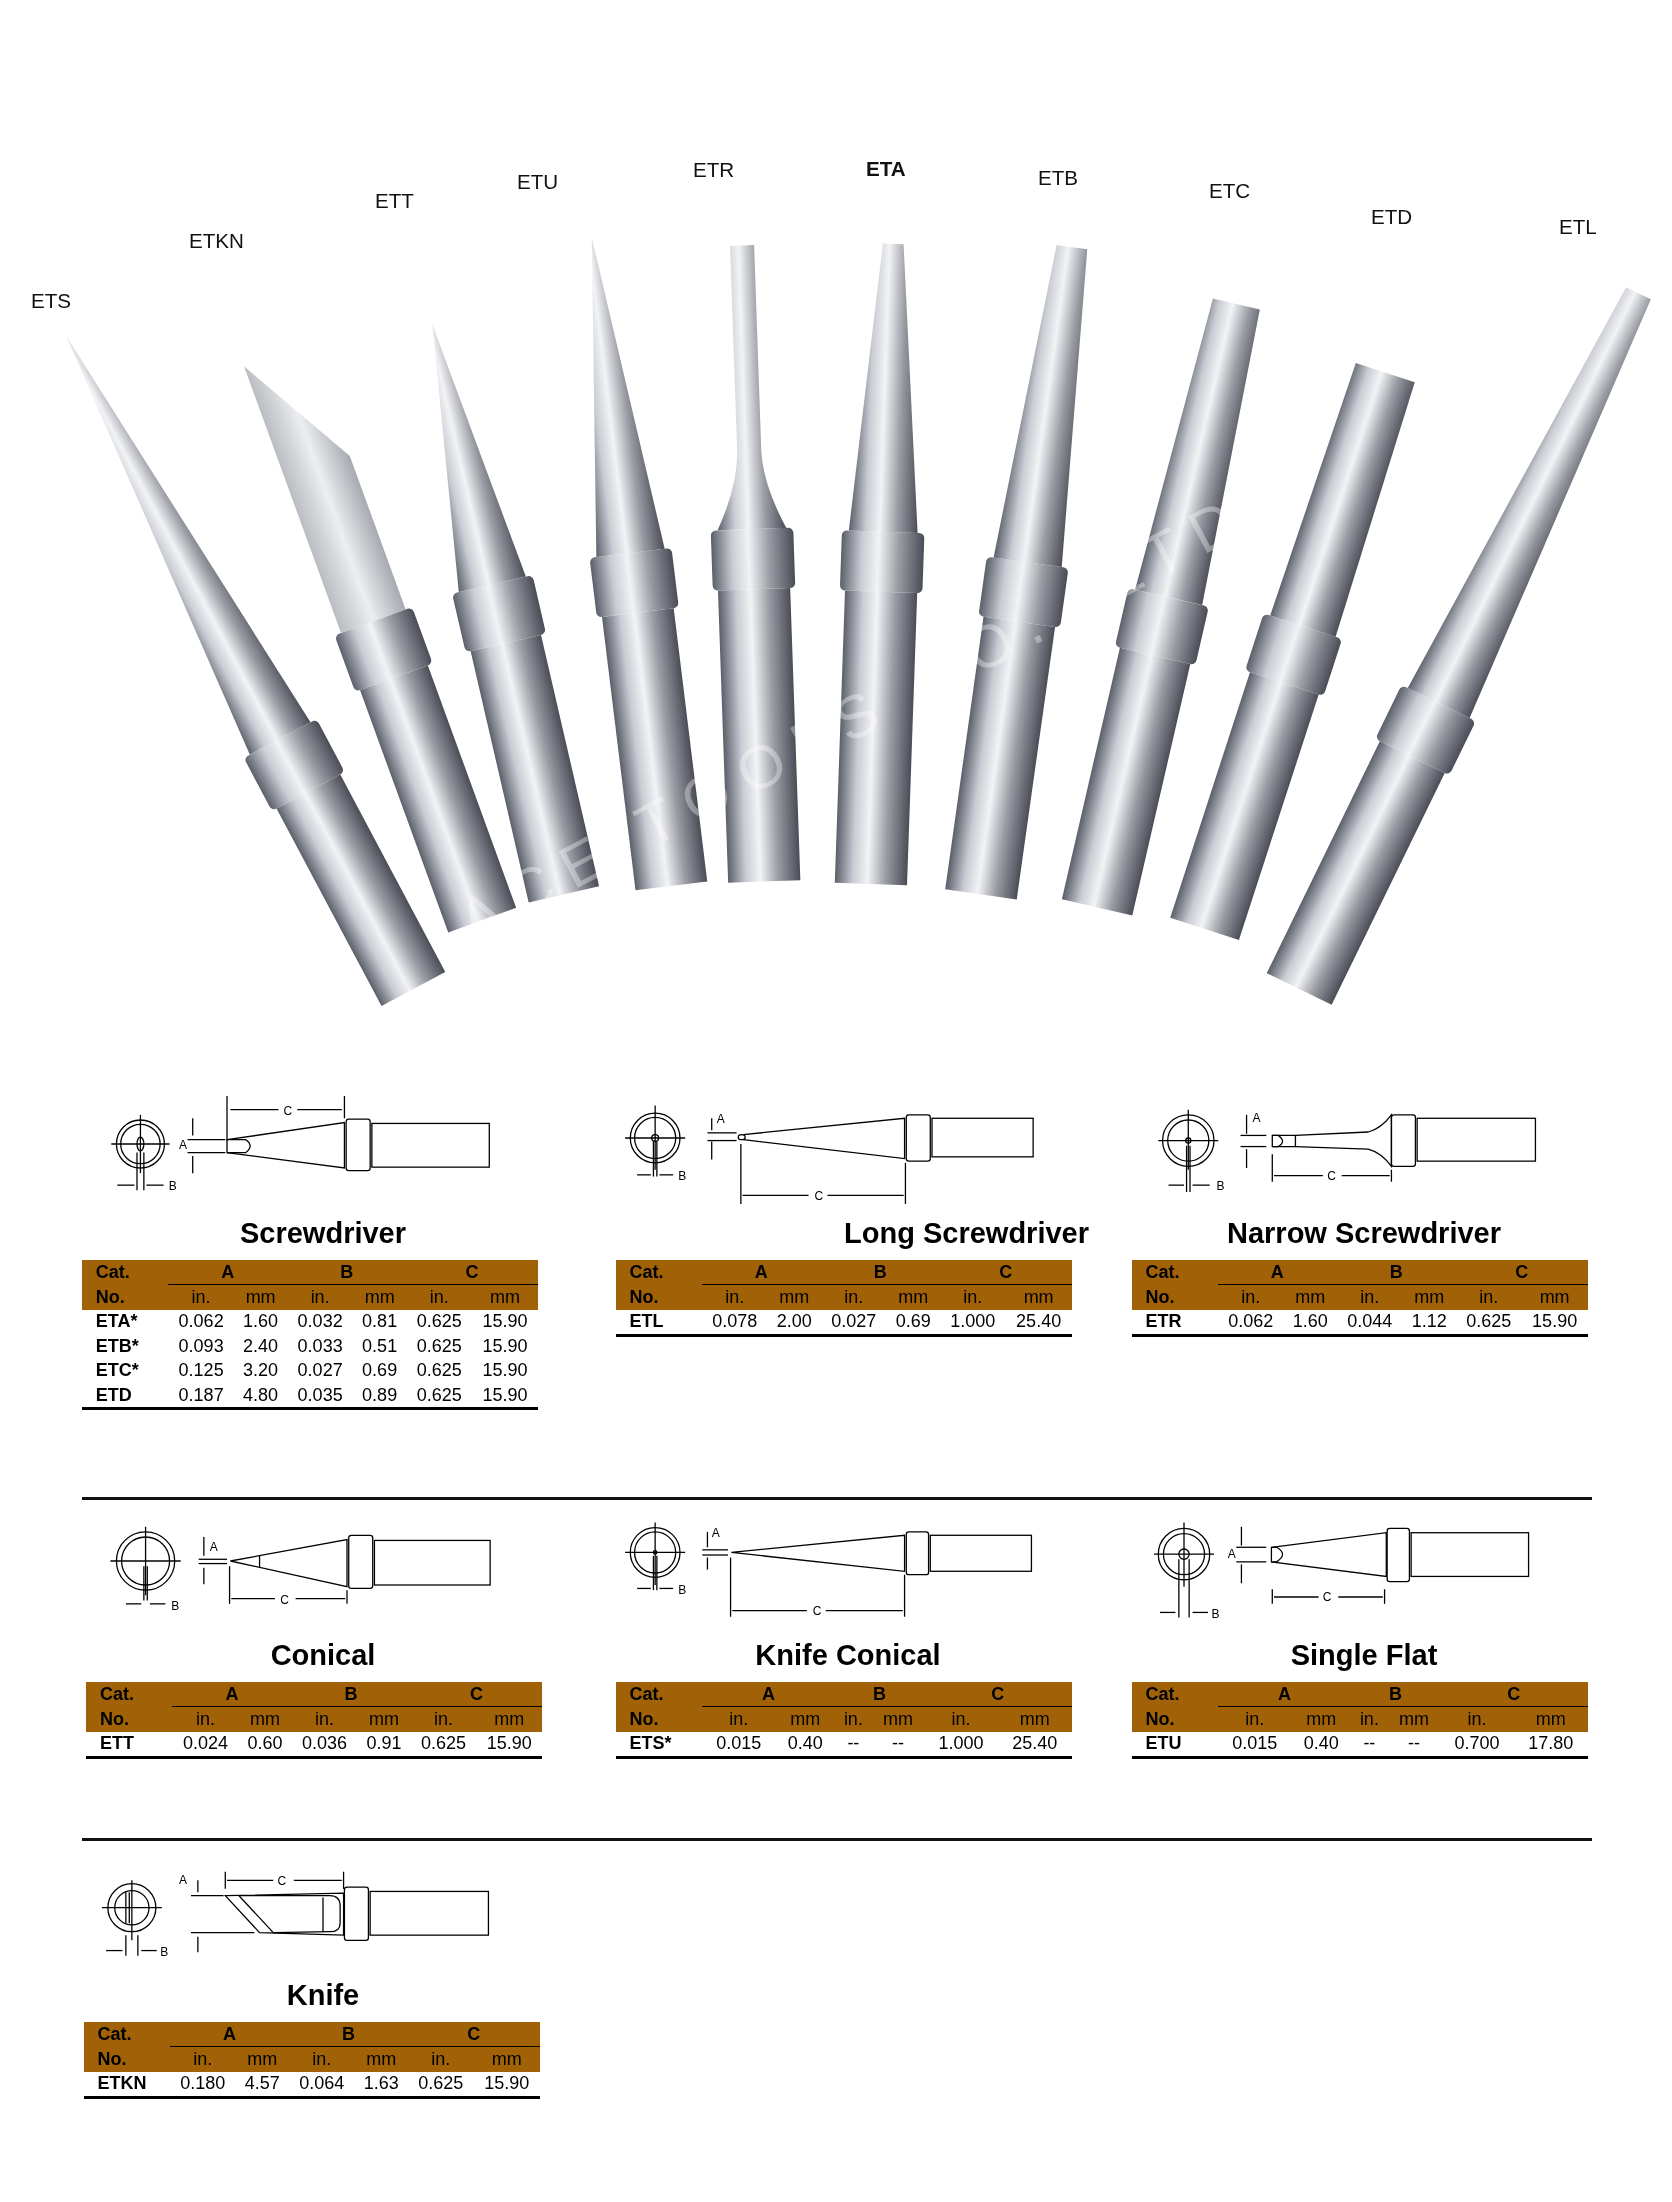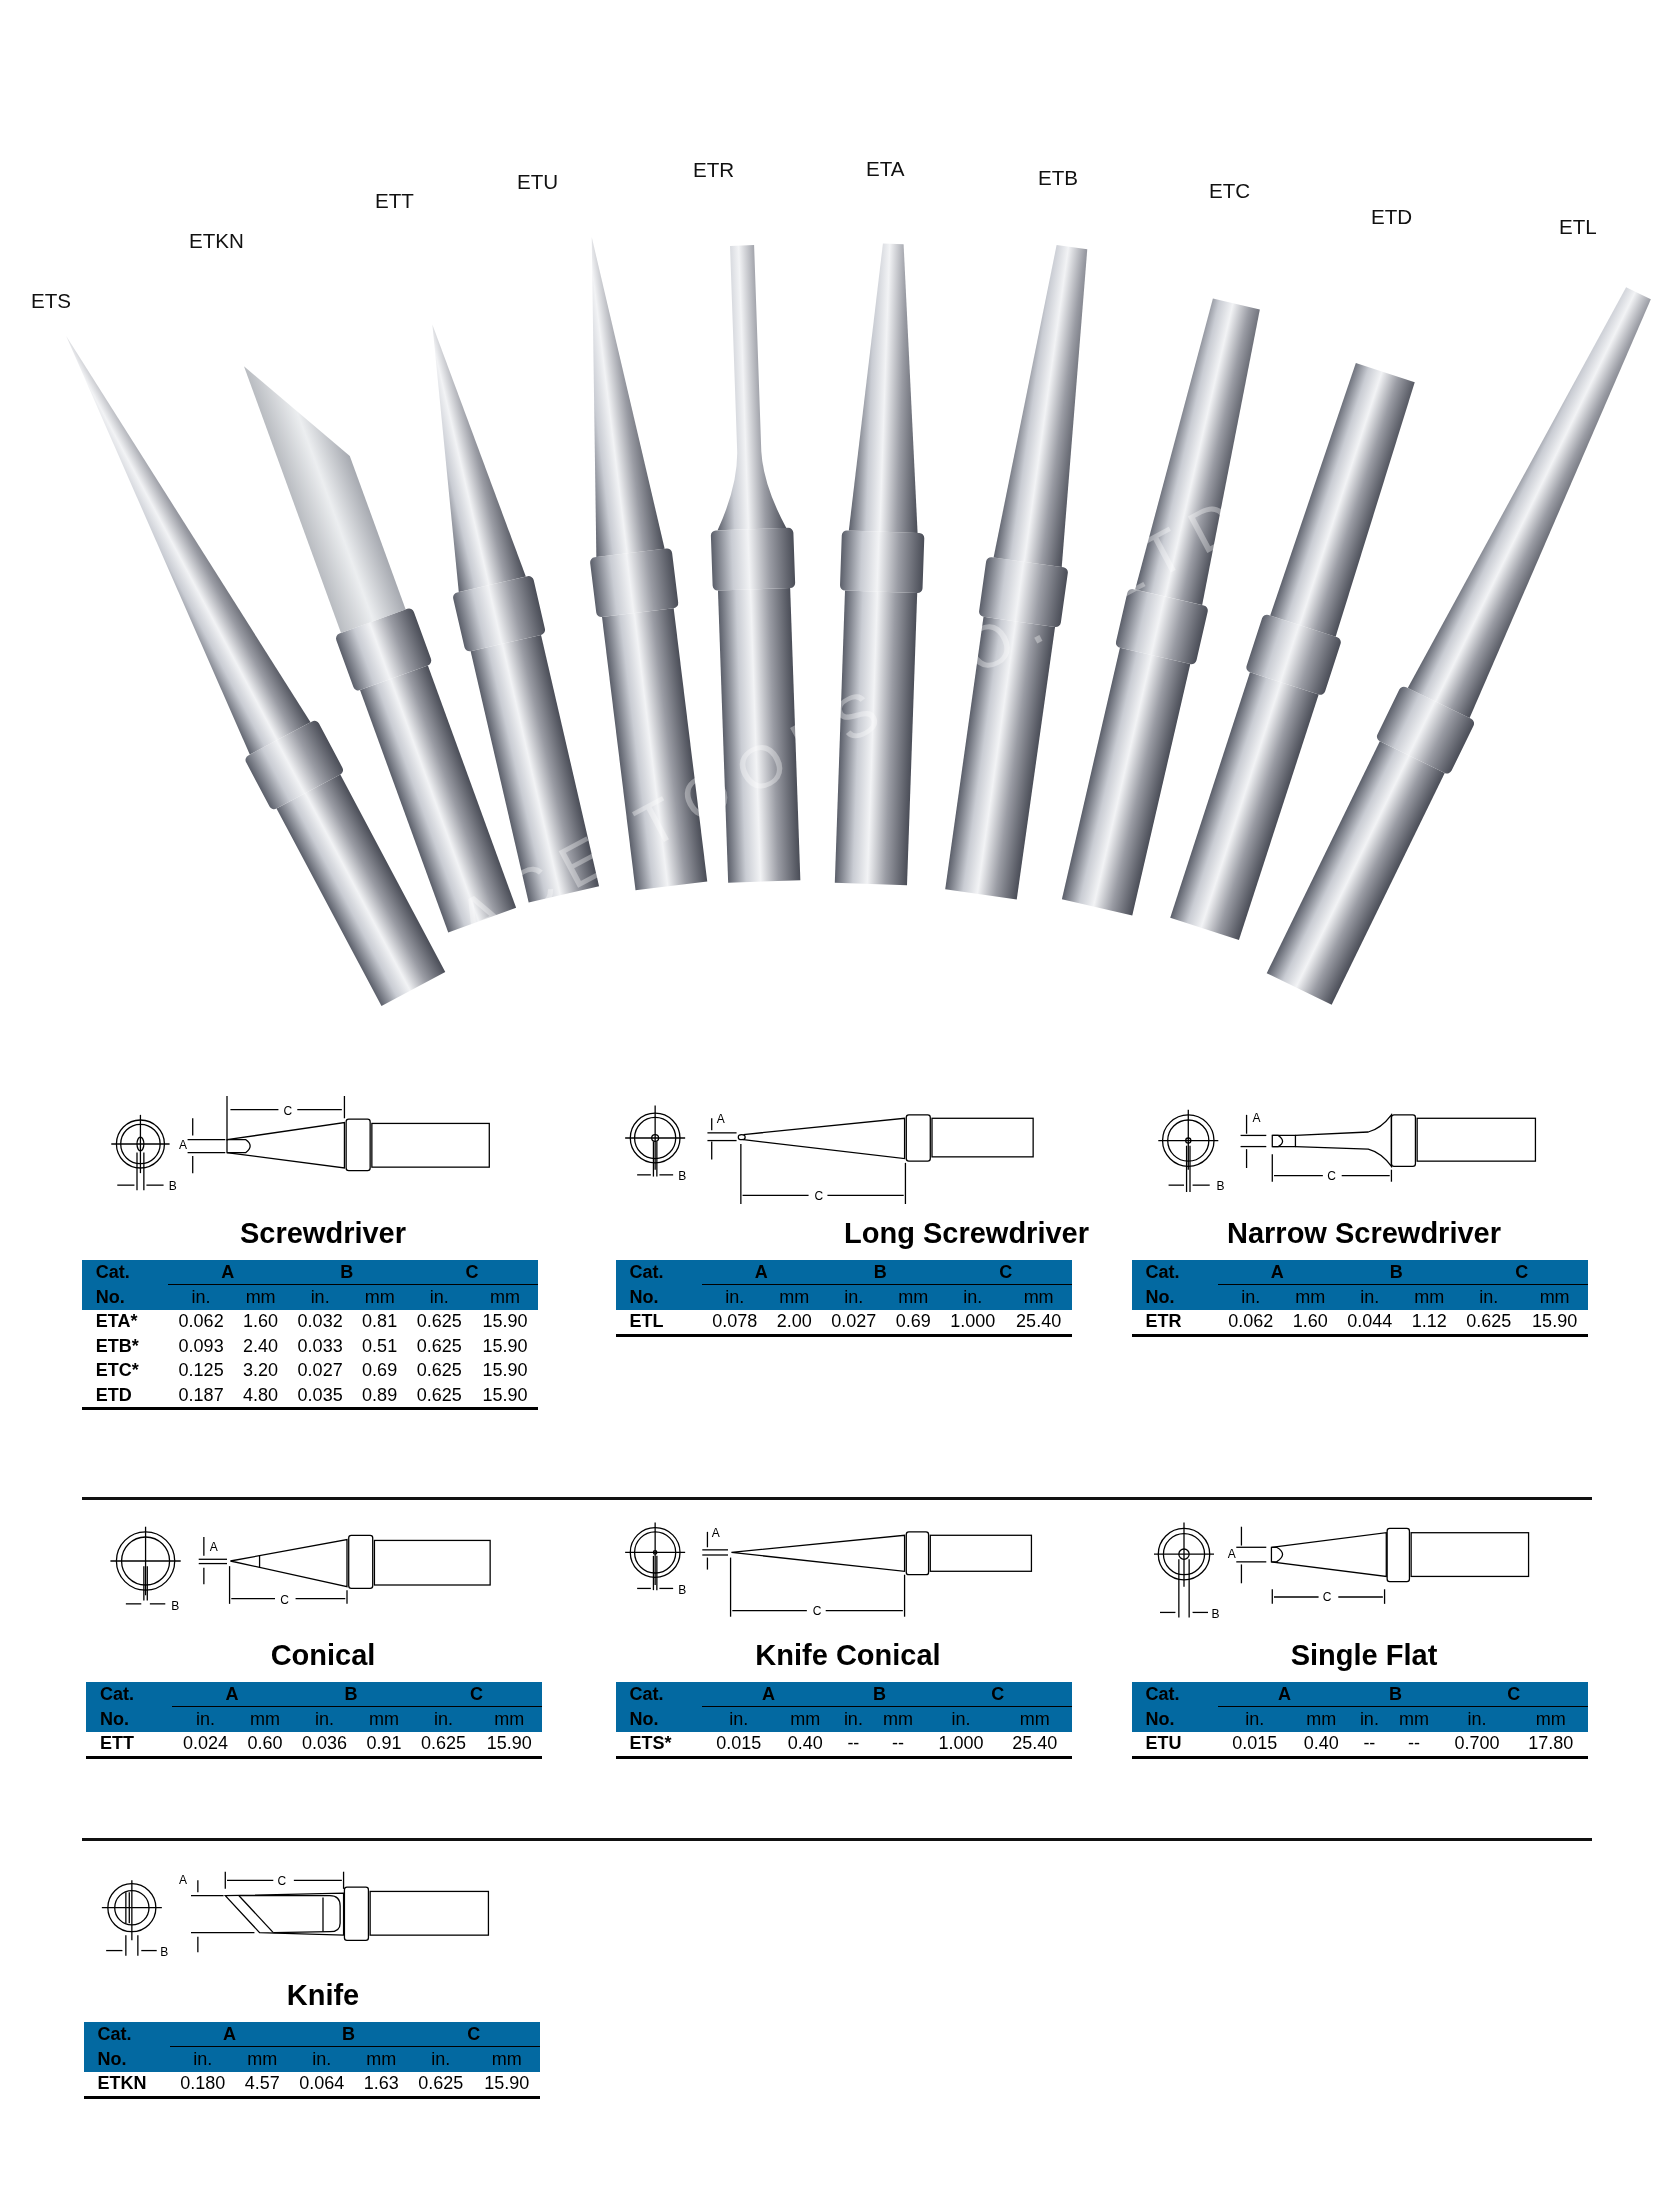--- a/index.html
+++ b/index.html
@@ -6,21 +6,21 @@
   body { width:1673px; height:2203px; position:relative; overflow:hidden; font-family:"Liberation Sans", sans-serif; color:#000; }
   .photo { position:absolute; left:0; top:0; width:1673px; height:1032px; }
   .tip-label { position:absolute; font-size:20.6px; color:#111; font-family:"Liberation Sans", sans-serif; }
   .watermark { position:absolute; font-size:60px; color:rgba(255,255,255,0.35); letter-spacing:15.5px; transform:rotate(-28deg); transform-origin:left top; font-family:"Liberation Sans", sans-serif; }
 
   .section { position:absolute; width:482px; }
   .diagram { position:absolute; left:0; top:0; width:482px; height:120px; }
   .sec-title { position:absolute; left:0; width:482px; text-align:center; font-weight:bold; font-size:29px; font-family:"Liberation Sans", sans-serif; }
 
   table.spec { position:absolute; border-collapse:collapse; font-family:"Liberation Sans", sans-serif; font-size:18px; width:456px; }
-  table.spec thead tr { background:#0369a1;margin-top:44px; }
+  table.spec thead tr { background:#a16207;margin-top:44px; }
   table.spec th { font-weight:bold; padding:1.7px 3.4px; text-align:center; }
   table.spec th.cat { text-align:left; padding-left:13.8px; width:69px; }
   table.spec td { text-align:center; padding:1.7px 3.4px; }
   table.spec td.cat { text-align:left; font-weight:bold; padding-left:13.8px;margin-top:40px; }
   table.spec tr.grp th.grp-h { border-bottom:1.7px solid #000; }
   table.spec tbody tr:last-child td { border-bottom:3.4px solid #000; }
 
   .divider { position:absolute; left:82px; width:1510px; height:3.4px; background:#111; }
 </style>
 </head>
@@ -104,21 +104,21 @@
     </g>
   </svg>
 </div>
 
 <div id="tip-labels">
     <div class="tip-label" style="left: 31px; top: 289px;">ETS</div>
     <div class="tip-label" style="left: 189px; top: 229px;">ETKN</div>
     <div class="tip-label" style="left: 375px; top: 189px;">ETT</div>
     <div class="tip-label" style="left: 517px; top: 170px;">ETU</div>
     <div class="tip-label" style="left: 693px; top: 158px;">ETR</div>
-    <div class="tip-label" style="left: 866px; top: 157px;">ETA</div>
+    <div class="tip-label" style="left: 866px; top: 157px; font-weight: bold;">ETA</div>
     <div class="tip-label" style="left: 1038px; top: 166px;">ETB</div>
     <div class="tip-label" style="left: 1209px; top: 179px;">ETC</div>
     <div class="tip-label" style="left: 1371px; top: 205px;">ETD</div>
     <div class="tip-label" style="left: 1559px; top: 215px;">ETL</div>
   </div>
 
 <div class="watermark" style="left:447px; top:895px;">ACE TOOLS CO., LTD</div>
 
 <div class="section" style="left:82px; top:1084px;">
   <svg class="diagram" viewBox="0 0 560 140">

